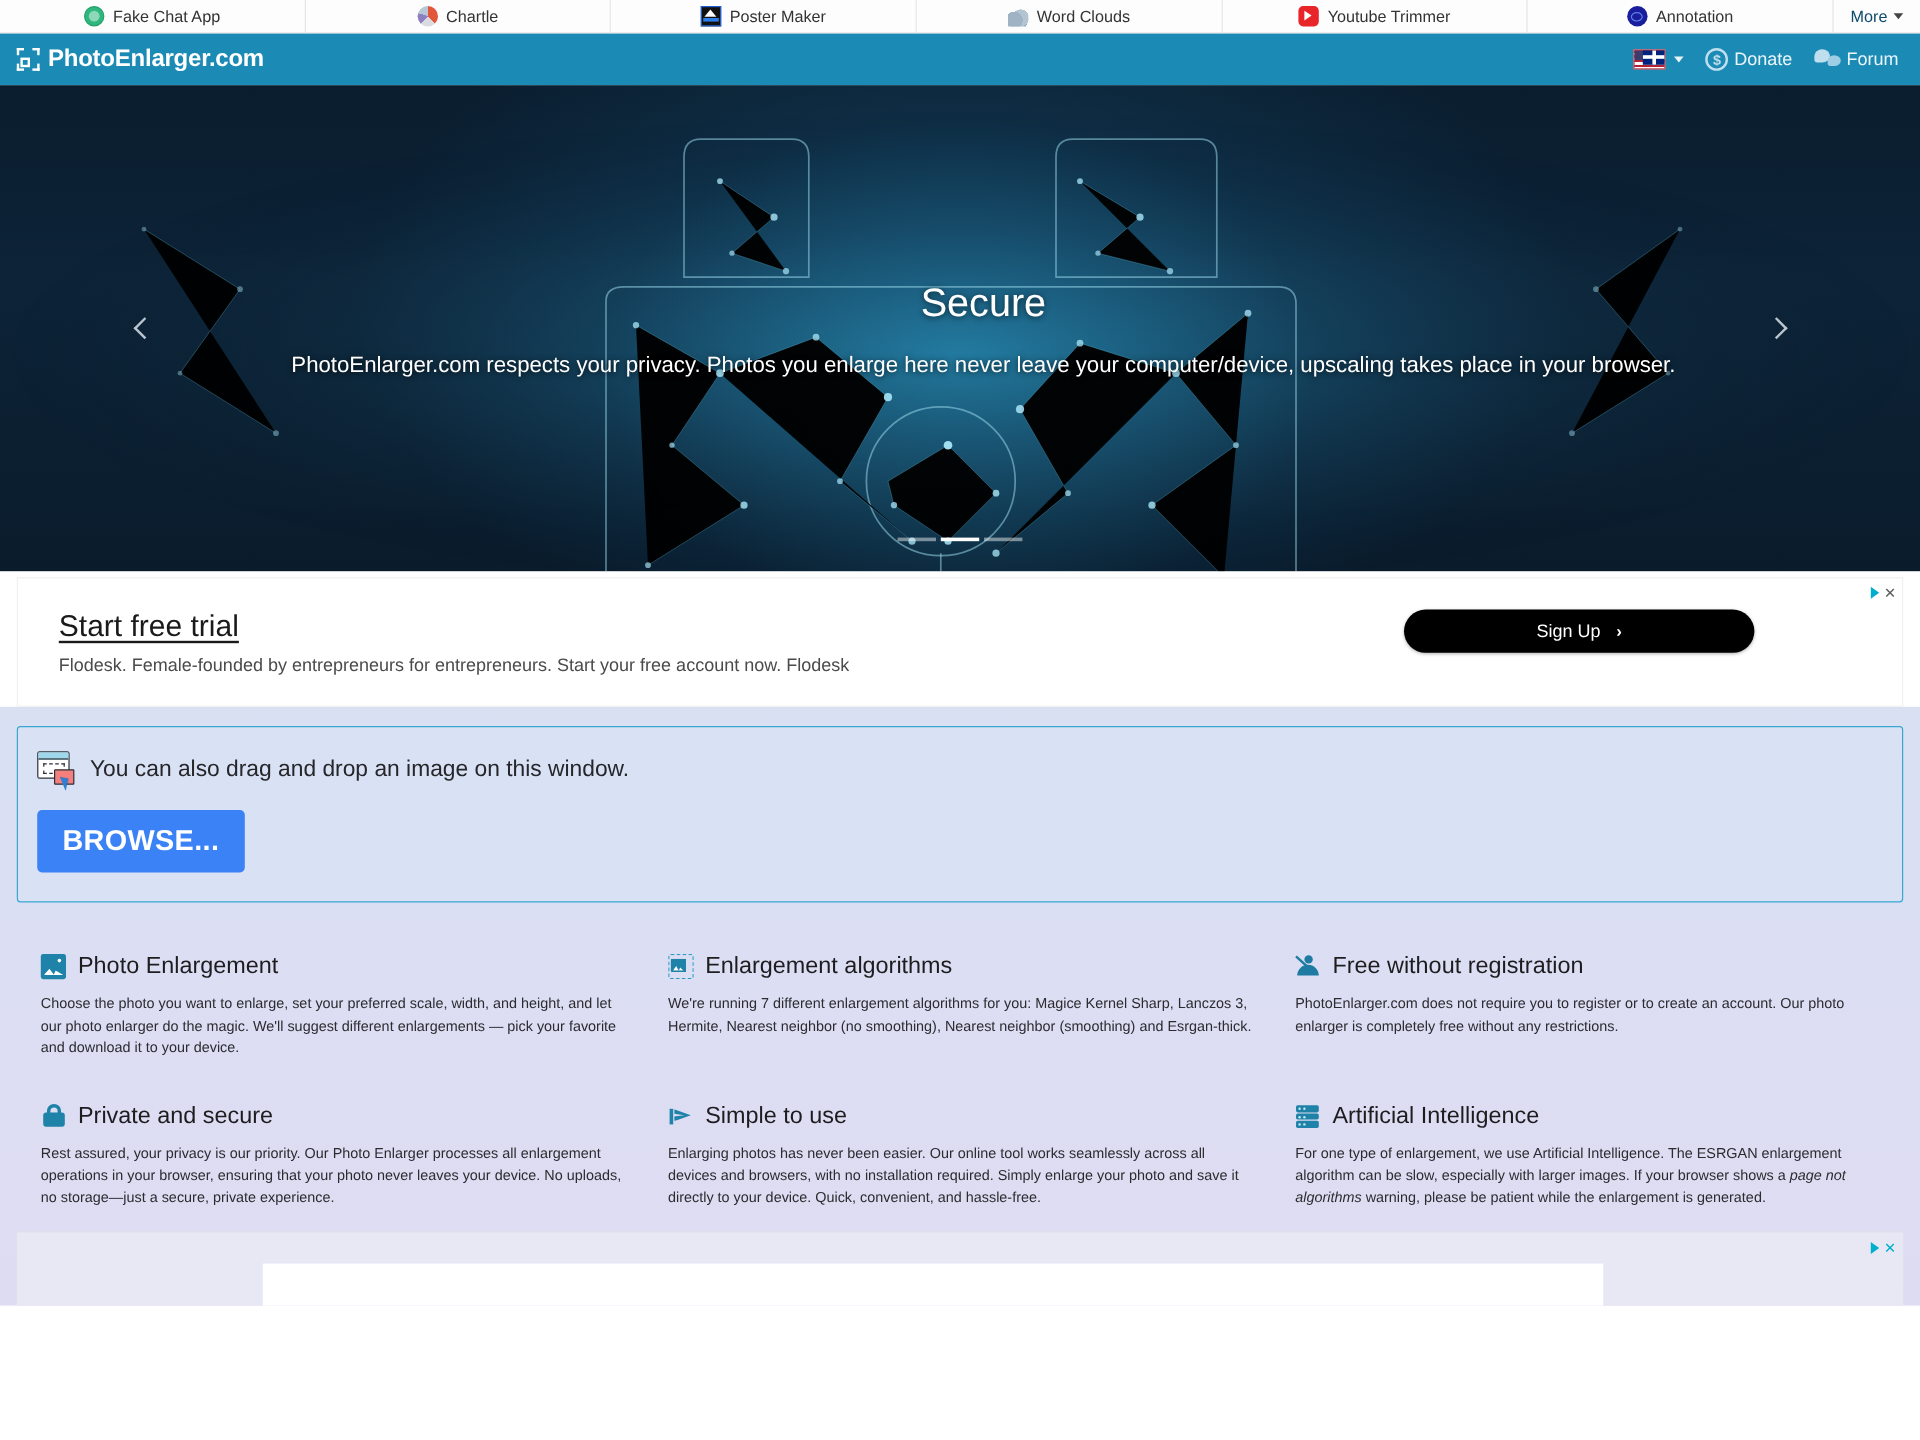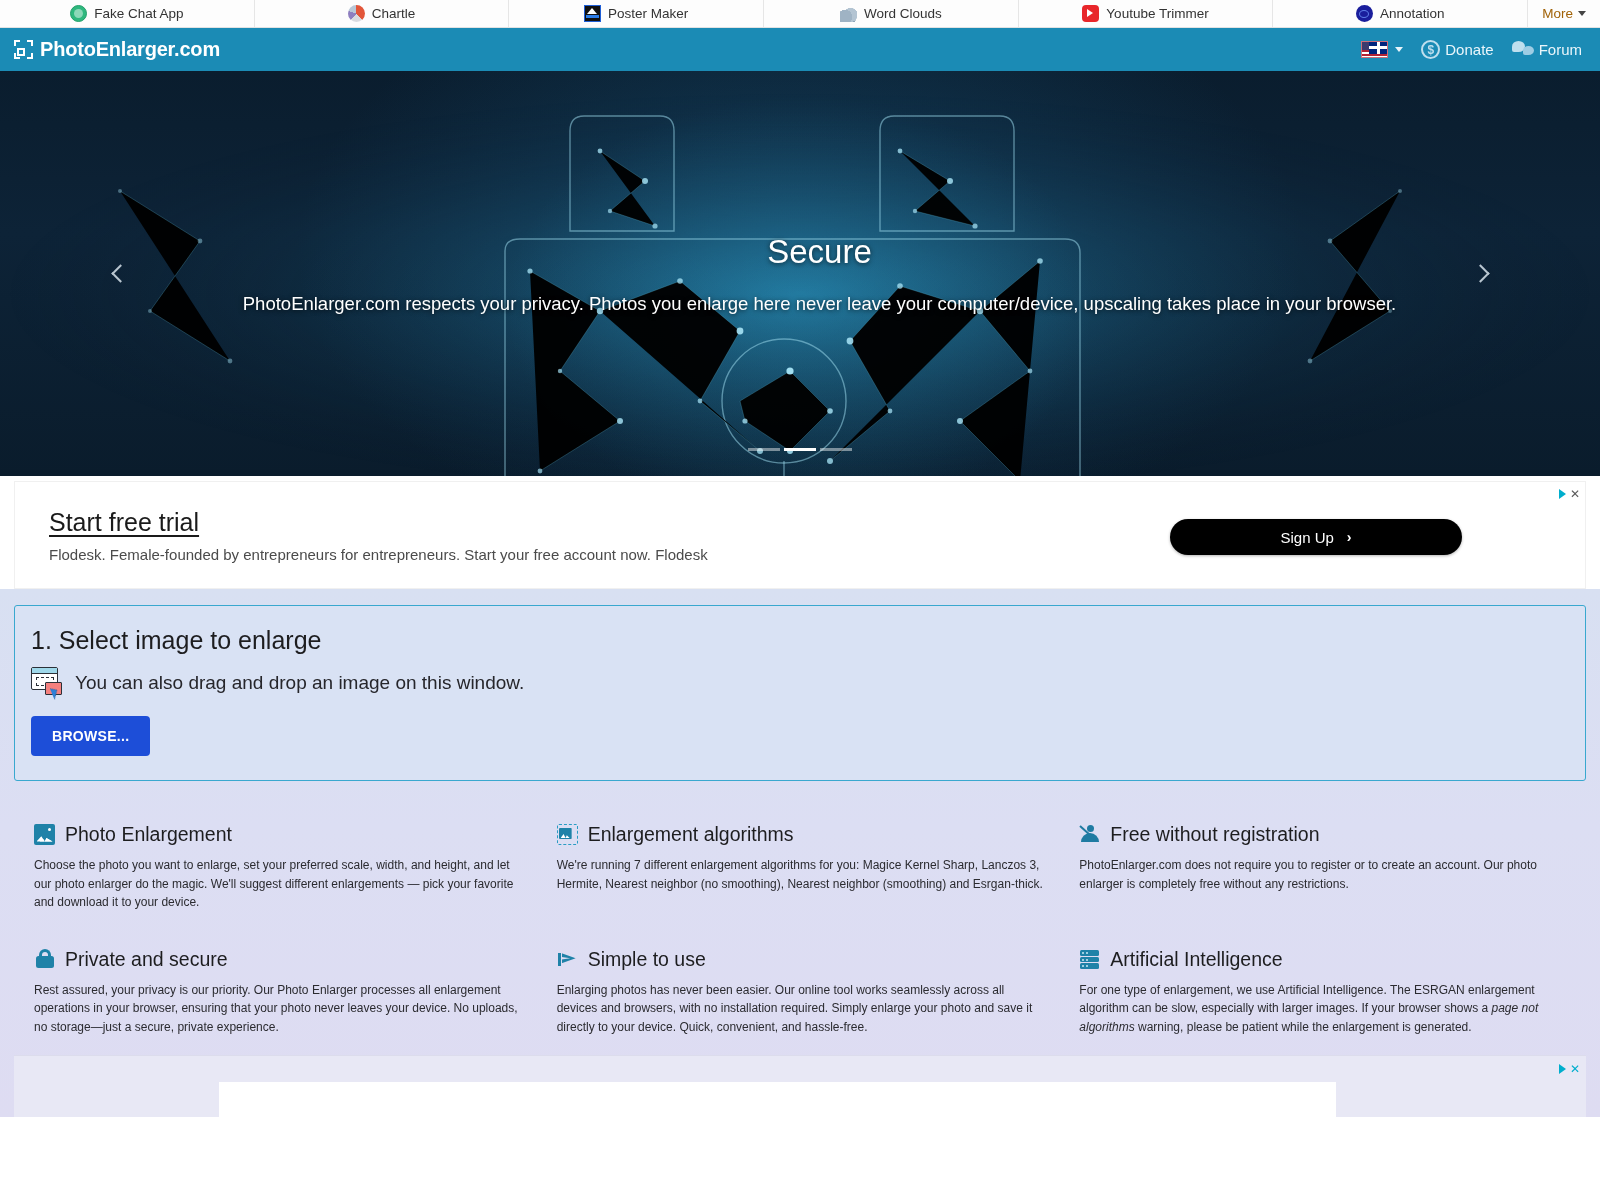--- a/index.html
+++ b/index.html
@@ -32,21 +32,21 @@
   }
   .partner-item:last-child { border-right: none; }
   .partner-more {
     flex: 0 0 72px;
     display: flex;
     align-items: center;
     justify-content: center;
     gap: 5px;
     cursor: pointer;
     font-size: 13.5px;
-    color: #a16207;
+    color: #0c4a6e;
   }
   .p-ico { width: 17px; height: 17px; flex: 0 0 17px; position: relative; }
 
   
   .ico-fakechat {
     border-radius: 50%;
     background: #2fb87e;
     border: 1.5px solid #24a06b;
   }
   .ico-fakechat::after {
@@ -272,21 +272,21 @@
     text-underline-offset: 4px;
     text-decoration-thickness: 2px;
     cursor: pointer;
     font-weight: 400;
   }
   .ad-desc {
     margin-top: 9px;
     font-size: 15px; color: #4b4b4b;
   }
   .ad-cta {
-    position: absolute; left: 1155px; top: 37px;
+    position: absolute; left: 1155px; top: 26px;
     width: 292px; height: 36px;
     background: #000000;
     border-radius: 19px;
     color: #ffffff;
     font-size: 15px;
     display: flex; align-items: center; justify-content: center;
     gap: 13px;
     cursor: pointer;
     box-shadow: 0 1px 3px rgba(0,0,0,.3);
   }
@@ -344,23 +344,23 @@
     width: 0; height: 0;
     border-left: 6px solid #2f7fd6;
     border-top: 4px solid transparent;
     border-bottom: 8px solid transparent;
     transform: rotate(-22deg);
     filter: drop-shadow(0 0 .6px #1b2631);
   }
   .dnd-text { font-size: 19px; color: #26262b; }
   .browse-btn {
     display: inline-block;
-    background: #1d4ed8;
+    background: #3b82f6;
     color: #ffffff;
-    font-size: 14px; font-weight: bold;
+    font-size: 24px; font-weight: bold;
     letter-spacing: .3px;
     padding: 12px 21px;
     border: none; border-radius: 4px;
     cursor: pointer;
     font-family: "Liberation Sans", sans-serif;
   }
 
   
   .features {
     display: grid;
@@ -657,21 +657,20 @@
     <div class="ad-badge">
       <span class="tri"></span>
       <span class="x">✕</span>
     </div>
   </div>
 </div>
 
 <div class="page-body">
 
   <div class="select-panel">
-    <div class="select-title">1. Select image to enlarge</div>
     <div class="dnd-row">
       <span class="dnd-ico">
         <span class="dnd-win">
             <span class="dnd-dash"></span>
           </span>
         <span class="dnd-red"></span>
         <span class="dnd-cursor"></span>
       </span>
       <span class="dnd-text">You can also drag and drop an image on this window.</span>
     </div>

